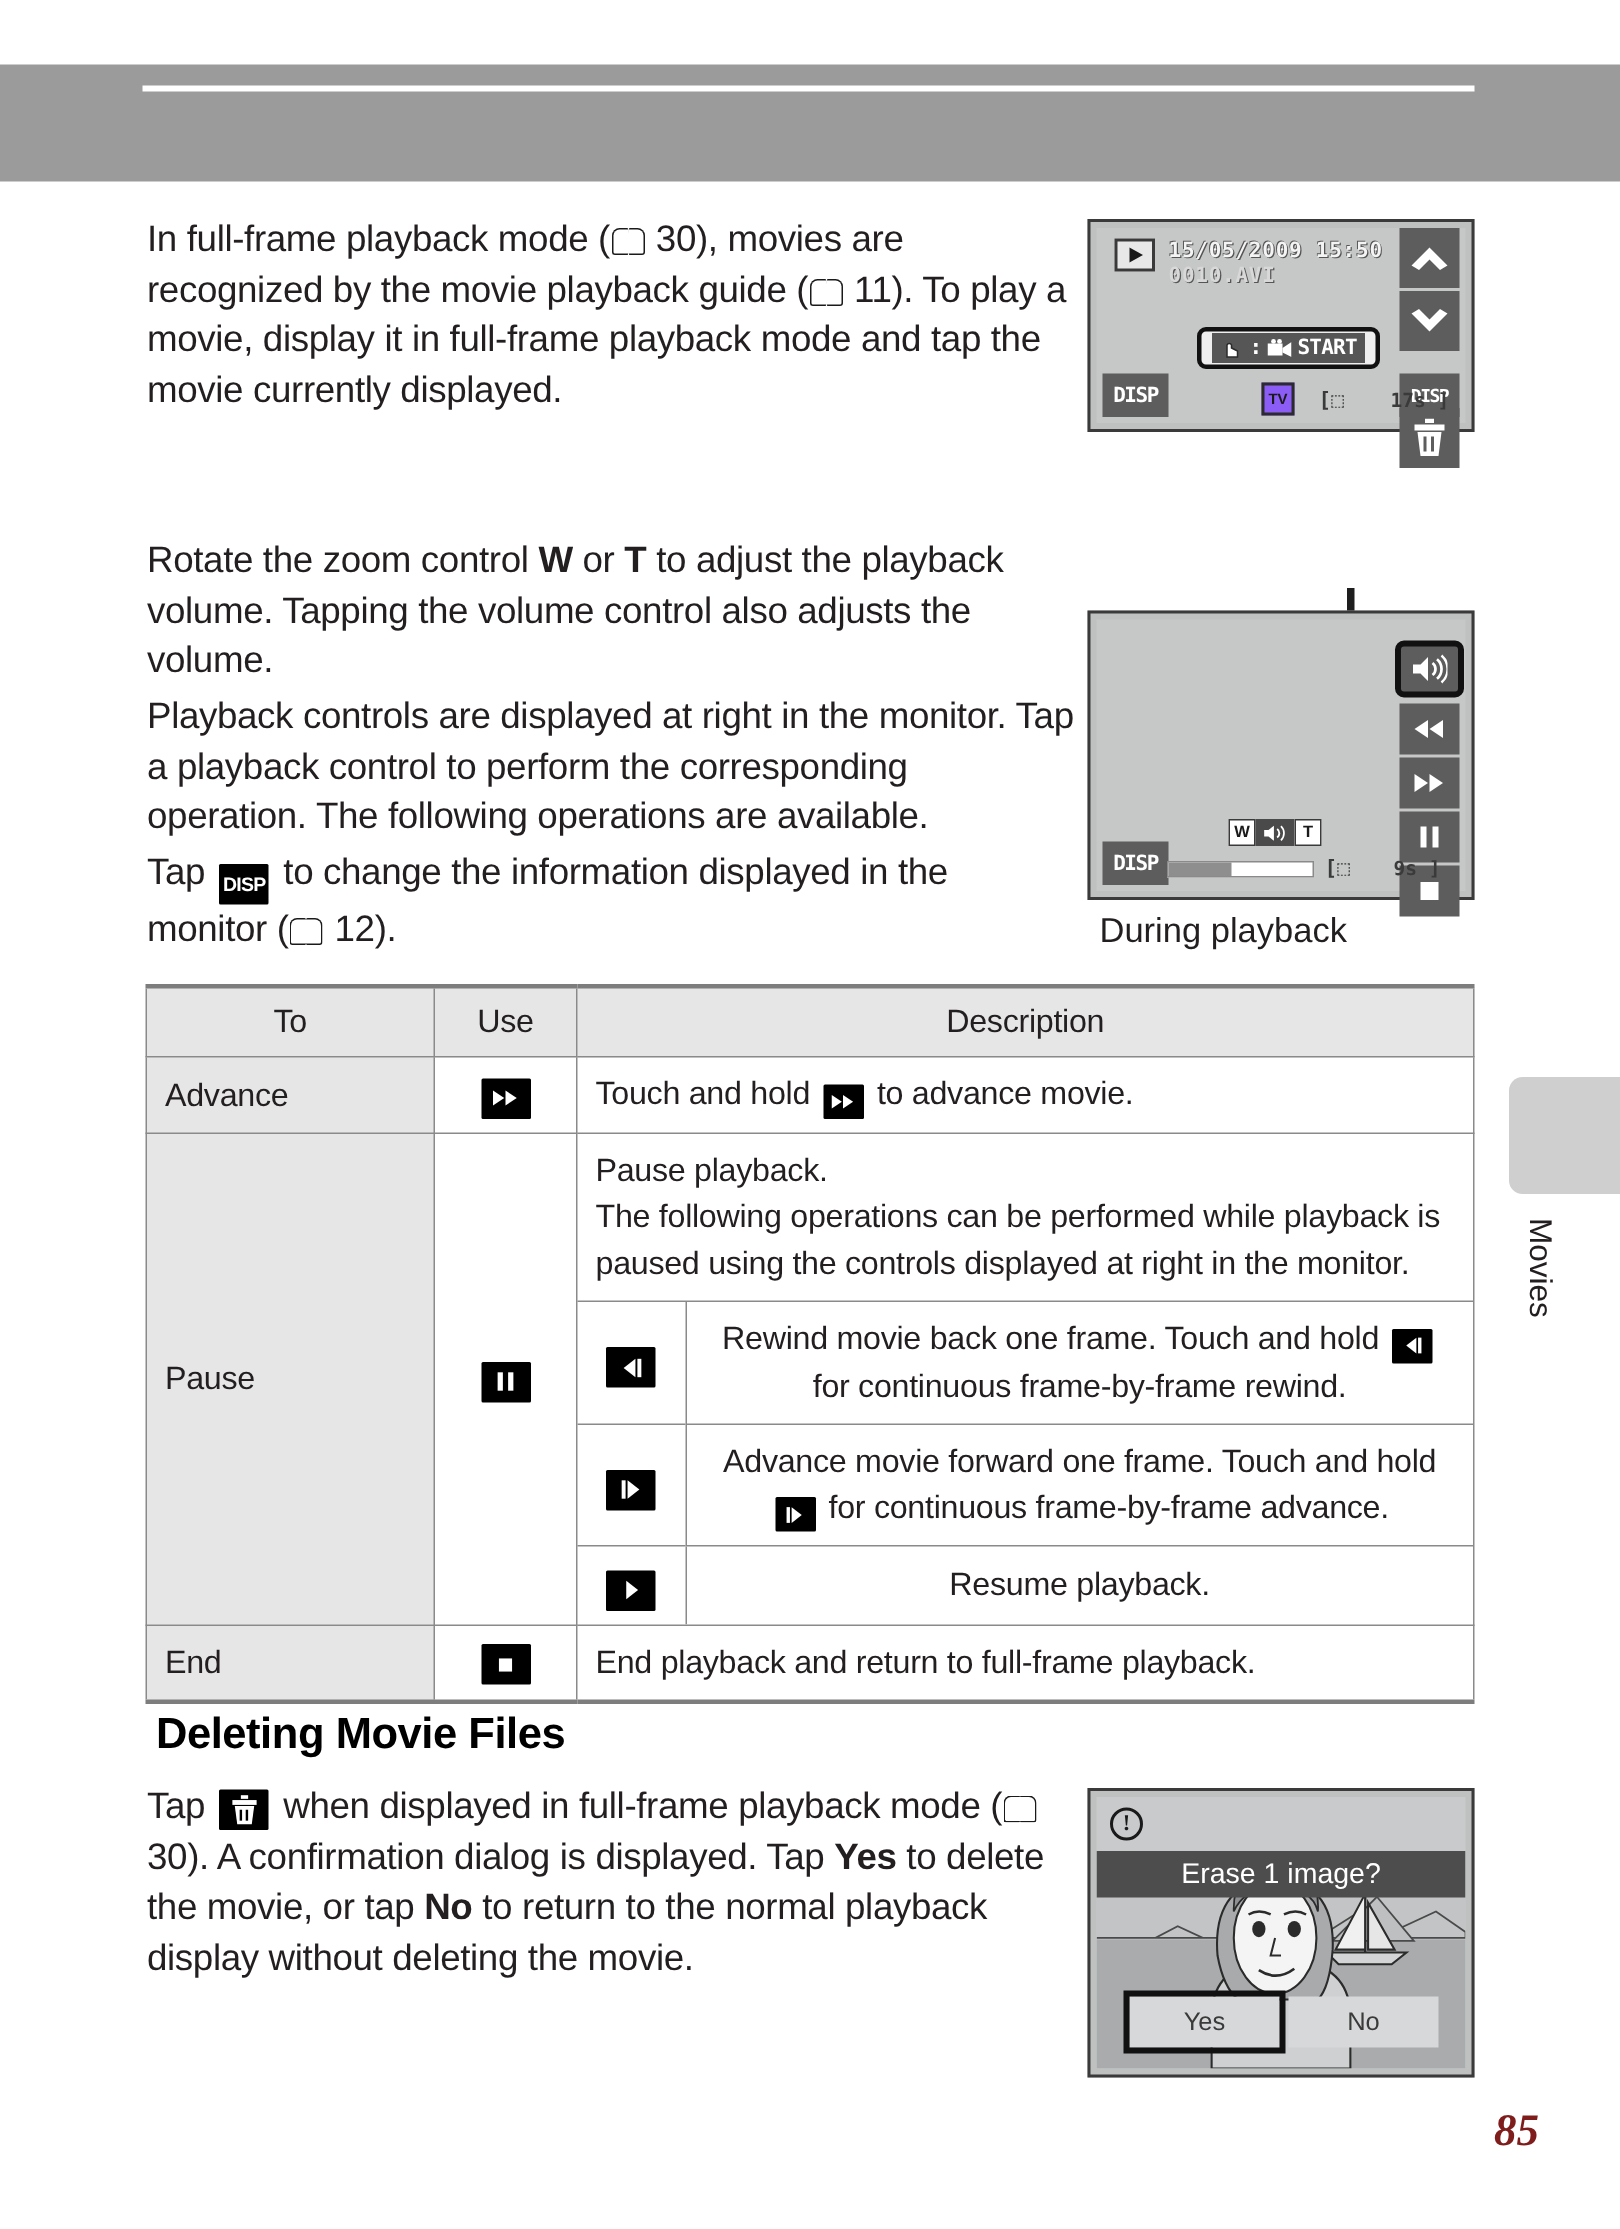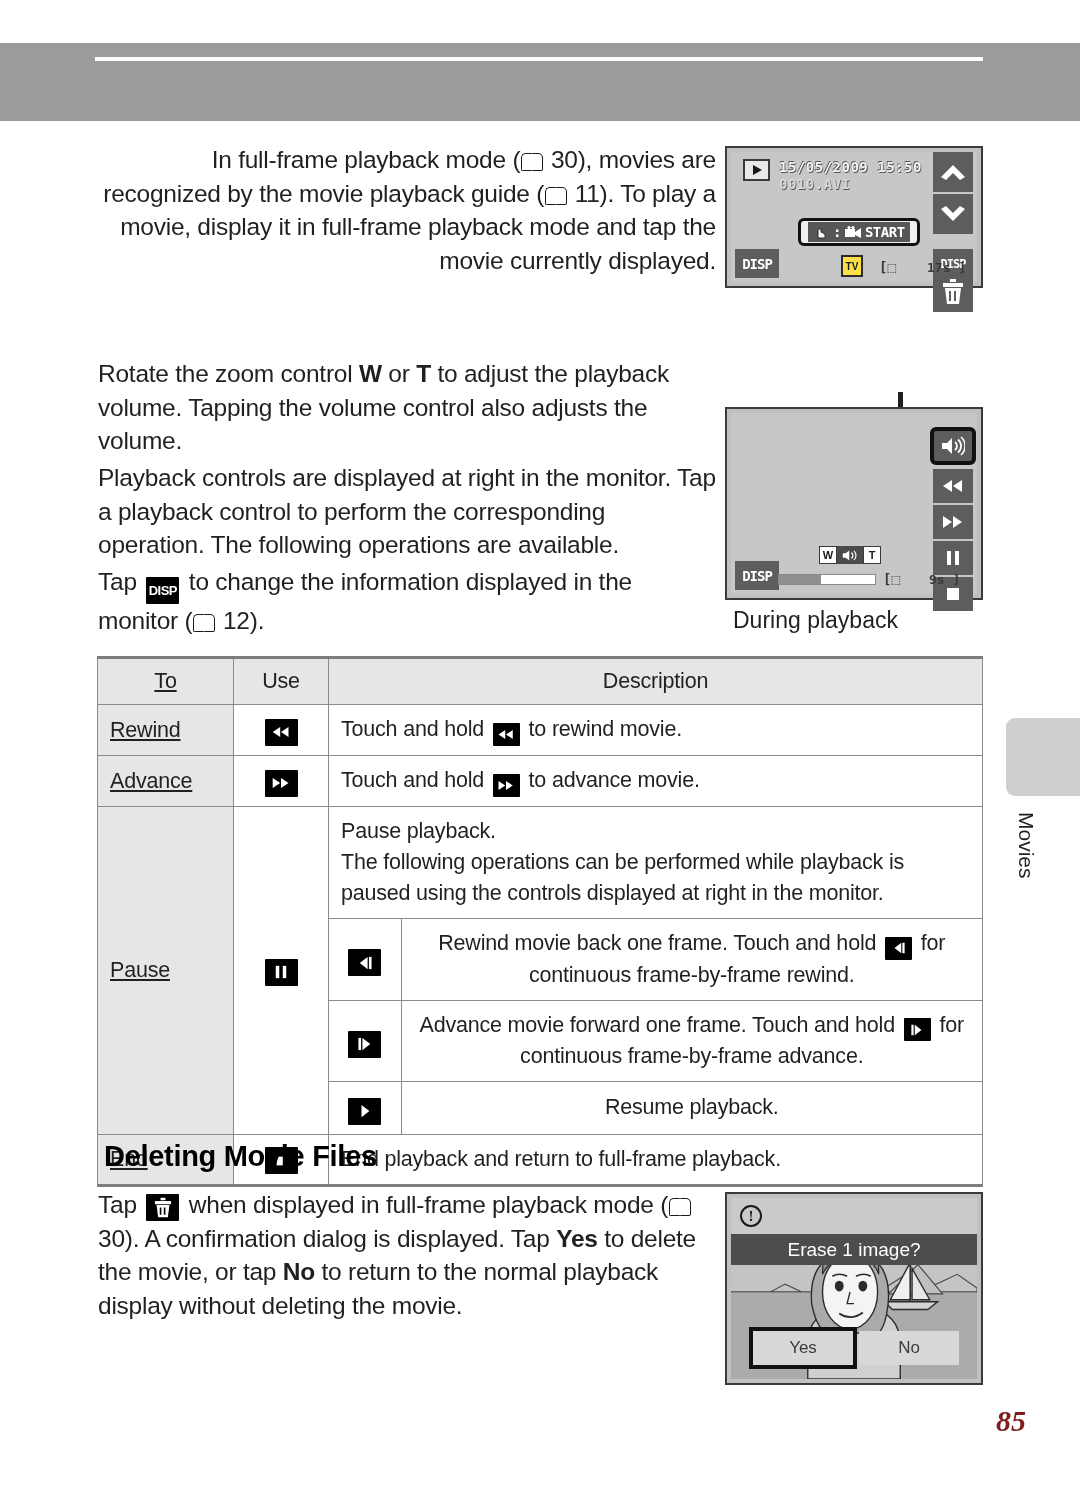--- a/index.html
+++ b/index.html
@@ -27,21 +27,21 @@
     font-family: "Liberation Sans", sans-serif;
   }
 
   
   .body-col { position: absolute; left: 98px; width: 618px; }
   .para {
     font-size: 24.5px; line-height: 33.5px; color: #231f20;
     font-family: "Liberation Sans", sans-serif;
     letter-spacing: -0.25px;
   }
-  .p1 { top: 143px; text-align: right; }
+  .p1 { top: 143px; }
   .p2 { top: 357px; }
   .p3 { top: 461px; }
   .p4 { top: 565px; }
 
   .bold { font-weight: bold; }
 
   
   .book {
     display: inline-block; position: relative;
     width: 22px; height: 17px; vertical-align: -2px; margin: 0 1px;
@@ -128,21 +128,21 @@
     color: #fff; font-family: "DejaVu Sans Mono", monospace;
     font-weight: bold; font-size: 12px; letter-spacing: -1px;
   }
   .osd-bottom {
     position: absolute; bottom: 7px; font-family: "DejaVu Sans Mono", monospace;
     font-weight: bold; font-size: 13px; color: #3a3a3a;
   }
 
   .tv-icon {
     position: absolute; left: 110px; bottom: 5px;
-    width: 22px; height: 22px; border: 2px solid #2b2b2b; background: #fde047;
+    width: 22px; height: 22px; border: 2px solid #2b2b2b; background: #8b5cf6;
     display: flex; align-items: center; justify-content: center;
     font-size: 10px; font-weight: bold; font-family: "Liberation Sans", sans-serif;
   }
   .frame-icon {
     position: absolute; bottom: 7px; font-family: "DejaVu Sans Mono", monospace;
     font-size: 14px; font-weight: bold; color: #3a3a3a;
   }
 
   
   .vol-label {
@@ -206,21 +206,21 @@
 
   
   .tbl { position: absolute; left: 97px; top: 656px; width: 886px; border-collapse: collapse; }
   .tbl td, .tbl th {
     border: 1.5px solid #8a8a8a;
     font-family: "Liberation Sans", sans-serif;
     font-size: 21.5px; color: #231f20; font-weight: normal;
     padding: 9px 12px; vertical-align: middle; letter-spacing: -0.2px;
   }
   .tbl .hdr { background: #e6e6e6; text-align: center; padding: 10px 6px; }
-  .col-to  { background: #e6e6e6; width: 136px; text-decoration: underline; }
+  .col-to  { background: #e6e6e6; width: 192px; }
   .col-use { width: 95px; text-align: center; background: #ffffff; }
   .desc { background: #ffffff; line-height: 31px; }
   .tbl .topline { border-top: 3px solid #7d7d7d; }
   .tbl .botline { border-bottom: 3px solid #7d7d7d; }
   .nested { width: 100%; border-collapse: collapse; margin: -9px -12px; width: calc(100% + 24px); text-align: center; }
   .nested td { border: none; border-top: 1.5px solid #8a8a8a; padding: 9px 12px; }
   .nested tr:first-child td { border-top: none; }
   .nested .nuse { width: 72px; text-align: center; border-right: 1.5px solid #8a8a8a; }
 
   
@@ -392,37 +392,20 @@
   <div class="caption" id="cap-during">During playback</div>
 
   <table class="tbl">
     <tbody>
         <tr>
       <th class="hdr topline col-to">To</th>
       <th class="hdr topline" style="width:95px;">Use</th>
       <th class="hdr topline">Description</th>
     </tr>
 
-    <tr>
-      <td class="col-to">Rewind</td>
-      <td class="col-use">
-        <span class="keyicon">
-          <svg width="20" height="12" viewBox="0 0 24 14">
-                <polygon points="11,1 11,13 2,7" fill="#fff"></polygon>
-                <polygon points="21,1 21,13 12,7" fill="#fff"></polygon>
-              </svg>
-        </span>
-      </td>
-      <td class="desc"><span>Touch and hold </span><span class="keyicon sm">
-          <svg width="18" height="11" viewBox="0 0 24 14">
-                <polygon points="11,1 11,13 2,7" fill="#fff"></polygon>
-                <polygon points="21,1 21,13 12,7" fill="#fff"></polygon>
-              </svg>
-        </span><span> to rewind movie.</span></td>
-    </tr>
 
     <tr>
       <td class="col-to">Advance</td>
       <td class="col-use">
         <span class="keyicon">
           <svg width="20" height="12" viewBox="0 0 24 14">
                 <polygon points="2,1 2,13 11,7" fill="#fff"></polygon>
                 <polygon points="12,1 12,13 21,7" fill="#fff"></polygon>
               </svg>
         </span>

